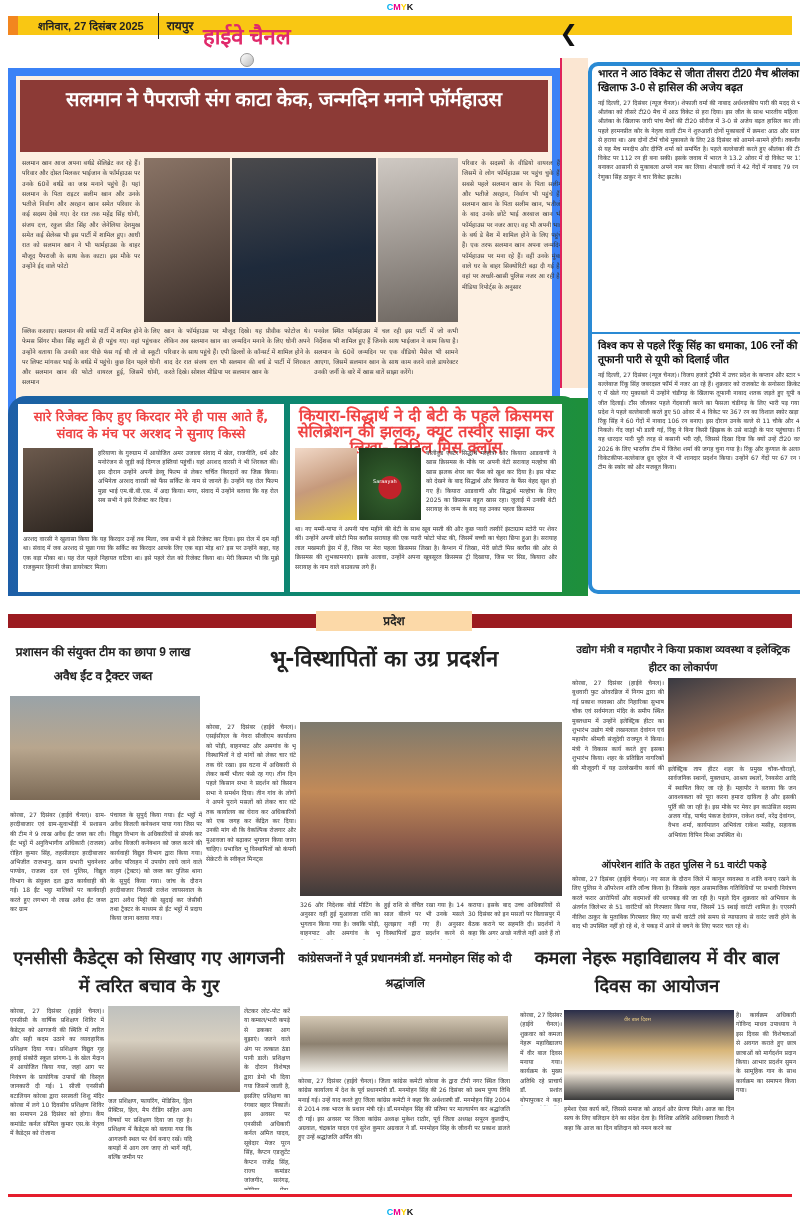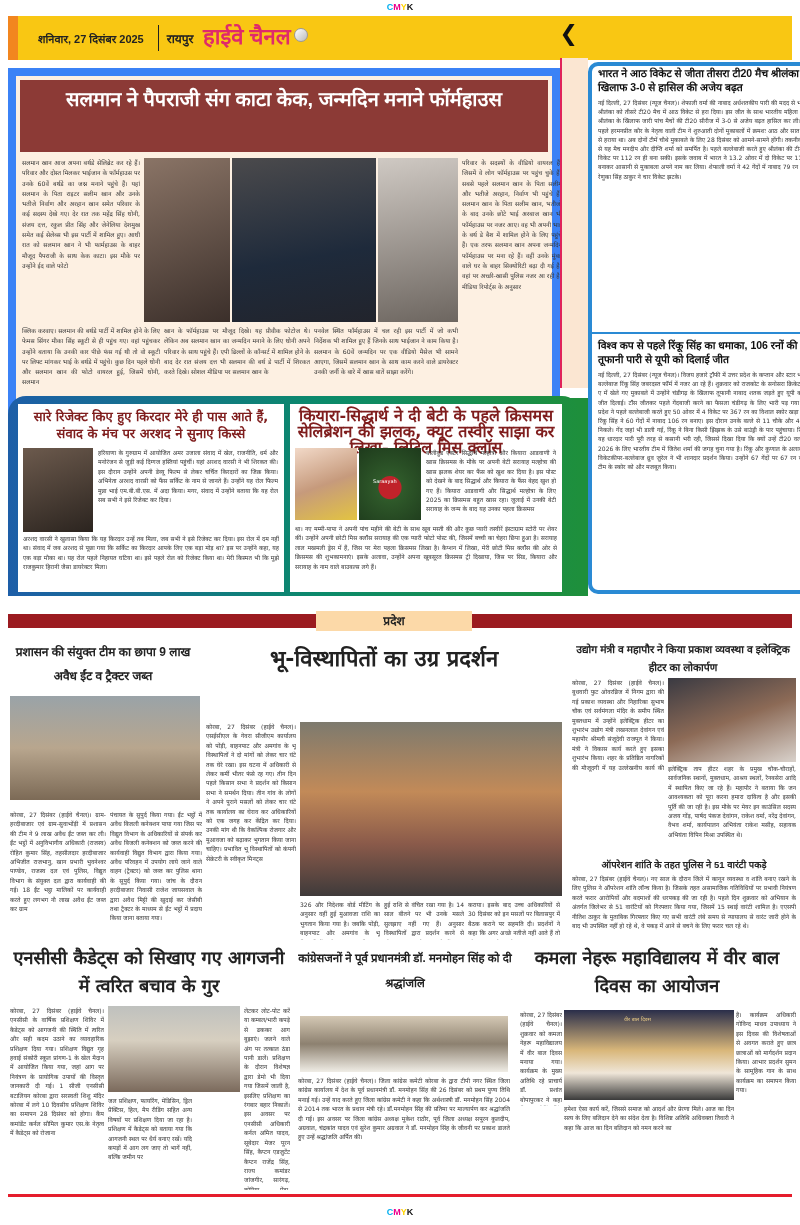--- a/index.html
+++ b/index.html
@@ -1,26 +1,26 @@
 <!DOCTYPE html>
 <html><head>
 <meta charset="utf-8">
 <style>
   * { box-sizing: border-box; margin: 0; padding: 0; }
   body { width: 800px; height: 1225px; background: #ffffff; font-family: "DejaVu Sans", sans-serif; position: relative; overflow: hidden; color: #222; }
   .cmyk { position: absolute; left: 0; width: 800px; text-align: center; font-family: "Liberation Sans", sans-serif; font-weight: bold; font-size: 9px; letter-spacing: 0; }
   .cmyk .c { color: #00aeef; } .cmyk .m { color: #ec008c; } .cmyk .y { color: #ffd400; } .cmyk .k { color: #111; }
 
   
-  .masthead { position: absolute; top: 16px; left: 8px; width: 784px; height: 44px; background: #f9c713; display: flex; align-items: center; }
+  .masthead { position: absolute; top: 16px; left: 8px; width: 784px; height: 19px; background: #f9c713; display: flex; align-items: center; }
   .masthead .edge { width: 10px; height: 100%; background: #f2861f; }
   .masthead .date { font-size: 11px; color: #222; margin-left: 20px; font-family: "Liberation Sans", sans-serif; font-weight: bold; }
   .masthead .sep { width: 1px; height: 26px; background: #222; margin: 0 8px 0 14px; }
   .masthead .city { font-size: 12px; font-weight: bold; font-family: "Liberation Sans", sans-serif; }
-  .masthead .logo { position: absolute; left: 195px; top: 4px; font-size: 22px; font-weight: bold; color: #e02a6b; font-family: "Liberation Sans", sans-serif; display: flex; align-items: center; gap: 3px; }
+  .masthead .logo { position: absolute; left: 195px; top: 4px; font-size: 22px; font-weight: bold; color: #e02a6b; font-family: "Liberation Sans", sans-serif; display: flex; align-items: center; gap: 3px; flex-direction: column; }
   .masthead .logo .swirl { width: 14px; height: 14px; border-radius: 50%; background: linear-gradient(135deg,#fff,#bbb); border: 1px solid #999; display: inline-block; }
   .masthead .section { position: absolute; right: 0; top: 0; height: 36px; width: 218px; background: #e51d2c; color: #fff; display: flex; align-items: center; clip-path: polygon(6% 0,100% 0,100% 100%,6% 100%,0 50%); }
   .masthead .section .label { font-size: 17px; font-weight: bold; margin-left: 34px; font-family: "Liberation Sans", sans-serif; }
   .masthead .section .page { font-size: 20px; font-weight: bold; margin-left: auto; margin-right: 14px; font-family: "Liberation Sans", sans-serif; }
   .masthead .chevron { position: absolute; right: 214px; top: 5px; font-size: 22px; font-weight: bold; color: #111; }
 
   
   .lead { position: absolute; top: 68px; left: 8px; width: 552px; height: 408px; border: 8px solid #3b82f6; background: #fdf0e2; }
   .lead .headline { position: absolute; top: 4px; left: 4px; right: 4px; height: 72px; background: #8c3a36; color: #fff; font-size: 20px; font-weight: bold; text-align: center; line-height: 34px; padding-top: 2px; font-family: "Liberation Sans", sans-serif; }
   .lead .col { position: absolute; font-size: 6.2px; line-height: 10.3px; color: #333; text-align: justify; overflow: hidden; }
@@ -30,21 +30,21 @@
   .sports { position: absolute; top: 62px; left: 588px; width: 236px; height: 532px; border: 4px solid #2a8ad4; border-radius: 10px; background: #fff; padding: 0 6px; }
   .sports h2 { font-size: 10.5px; font-weight: bold; line-height: 14px; color: #111; font-family: "Liberation Sans", sans-serif; }
   .sports p { font-size: 6px; line-height: 9.2px; text-align: justify; color: #333; margin-top: 4px; }
   .sports .div { height: 2px; background: #2a8ad4; margin: 4px -6px; }
   .side-strip { position: absolute; top: 58px; left: 560px; width: 28px; height: 330px; background: #fbe6d2; border-left: 2px solid #e0235a; }
   .side-strip2 { position: absolute; top: 398px; left: 566px; width: 22px; height: 198px; background: #1e8f3c; }
 
   
   .film { position: absolute; top: 396px; left: 8px; width: 572px; height: 200px; background: linear-gradient(90deg,#1d5ea8,#0b8a6a 55%,#1e8f3c); border-radius: 18px 18px 0 0; padding: 8px 10px 6px 10px; }
   .film .inner { position: absolute; background: #fff; top: 8px; bottom: 4px; }
-  .film h3 { font-size: 13px; font-weight: bold; line-height: 17px; text-align: center; color: #7f1d1d; font-family: "DejaVu Sans", sans-serif; }
+  .film h3 { font-size: 13px; font-weight: bold; line-height: 17px; text-align: center; color: #ef4444; font-family: "DejaVu Sans", sans-serif; }
   .film p { font-size: 6px; line-height: 9.4px; text-align: justify; color: #333; }
 
   
   .pradesh-bar { position: absolute; top: 614px; left: 8px; width: 784px; height: 14px; background: #9b1b20; }
   .pradesh-label { position: absolute; top: 611px; left: 316px; width: 156px; height: 20px; background: #fcd9a8; text-align: center; font-size: 12px; font-weight: bold; color: #222; line-height: 20px; }
 
   .hl { position: absolute; font-weight: bold; color: #222; text-align: center; font-family: "Liberation Sans", sans-serif; }
   .txt { position: absolute; font-size: 6px; line-height: 9.4px; text-align: justify; color: #333; overflow: hidden; }
   .bottom-rule { position: absolute; top: 1194px; left: 8px; width: 784px; height: 3px; background: #e51d2c; }
 </style>

